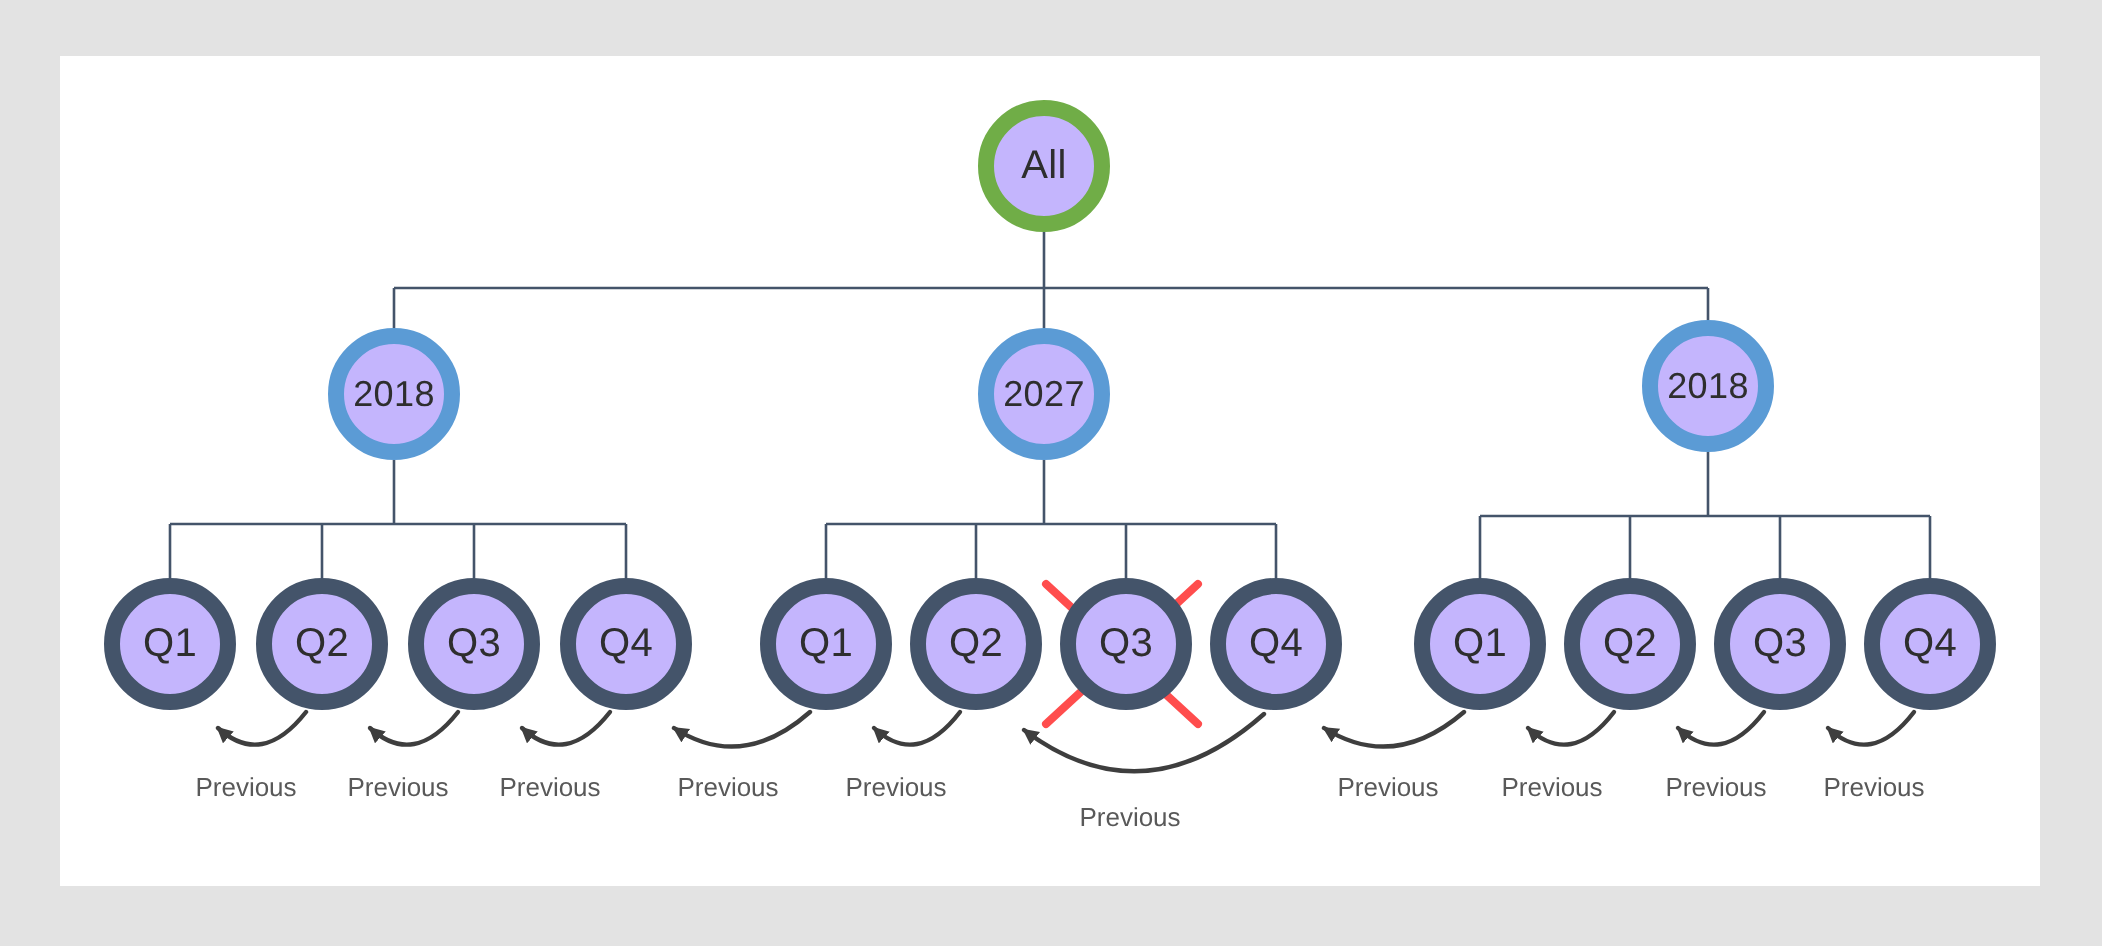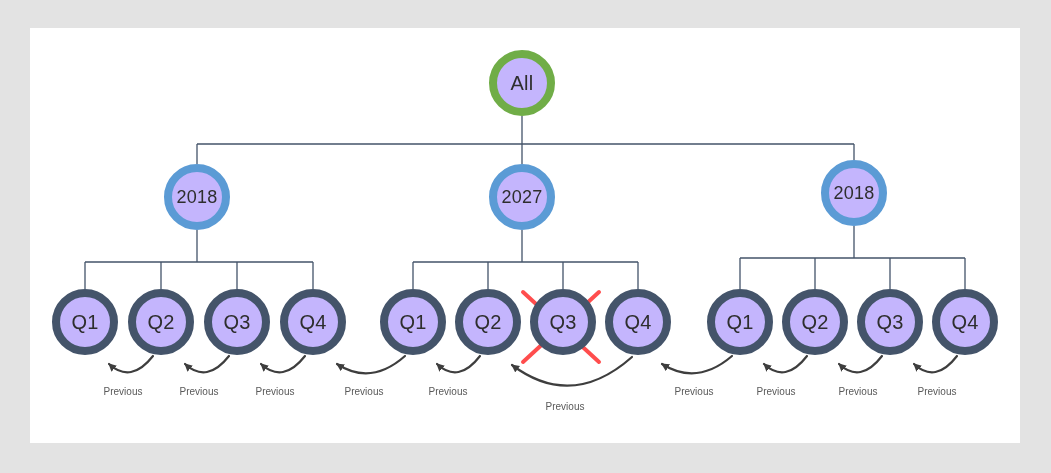--- a/index.html
+++ b/index.html
@@ -32,21 +32,21 @@
     font-size: 20px;
     letter-spacing: 0.2px;
   }
   .node.root  { border-color: #70ad47; }
   .node.year  { border-color: #5b9bd5; font-size: 18px; }
   .node.quarter { border-color: #44546a; }
   .prev-label {
     position: absolute;
     transform: translateX(-50%);
     color: #595959;
-    font-size: 10px;
+    font-size: 13px;
     white-space: nowrap;
   }
 </style>
 </head>
 <body>
 
 <div id="stage">
   <div id="surface"></div>
 
   <svg id="lines" viewBox="0 0 1051 473" xmlns="http://www.w3.org/2000/svg">

